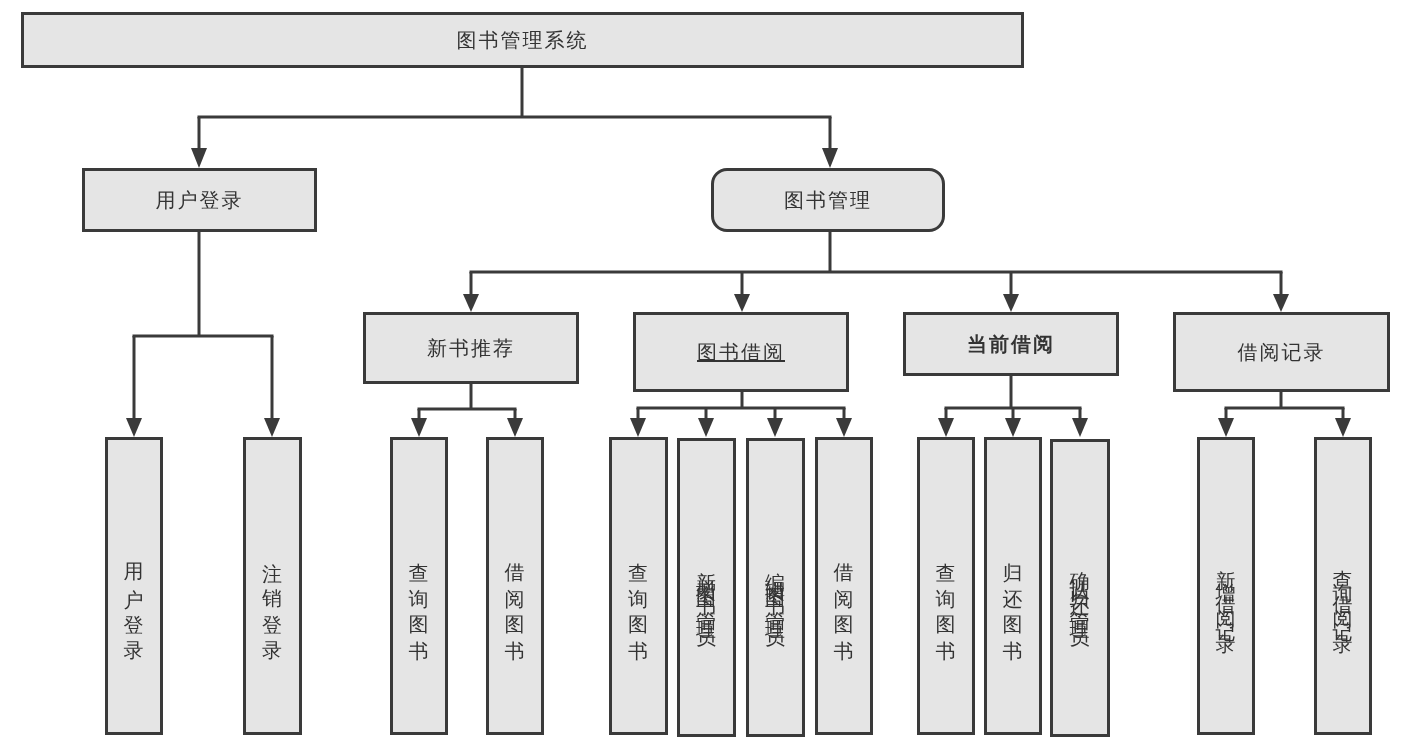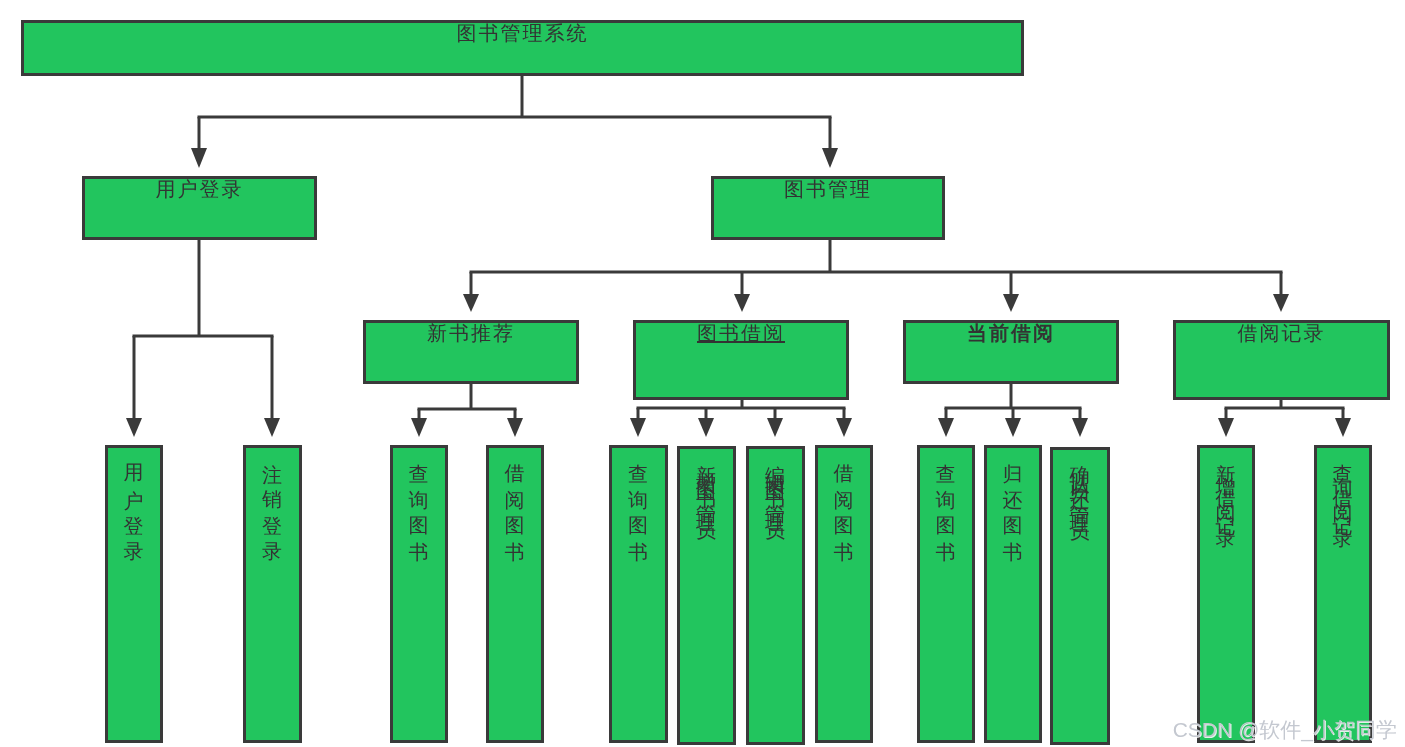--- a/index.html
+++ b/index.html
@@ -13,28 +13,27 @@
   }
   #connectors {
     position: absolute;
     left: 0; top: 0;
     width: 1405px; height: 747px;
   }
   .box {
     position: absolute;
     box-sizing: border-box;
     border: 3px solid var(--line, #3a3a3a);
-    background: #22c55e;
+    background: #e5e5e5;
     display: flex;
-    align-items: flex-start;
+    align-items: center;
     justify-content: center;
     color: var(--txt, #333333);
     font-size: 20px;
     line-height: 1;
-    margin-top: 8px;
   }
   .box.h .lbl { letter-spacing: 2px; white-space: nowrap; }
   .box.v .lbl {
     writing-mode: vertical-rl;
     text-orientation: mixed;
     white-space: nowrap;
   }
   .box.v .lbl.sp-short { letter-spacing: 26px; margin-bottom: -26px; }
   .box.v .lbl.sp-mid   { letter-spacing: 13px; margin-bottom: -13px; }
   .box.v .lbl.sp-long  { letter-spacing: 8px;  margin-bottom: -8px; }
@@ -119,24 +118,24 @@
     </g>
   </svg>
 
   <div id="nodes">
       <div class="box h" style="left: 21px; top: 12px; width: 1003px; height: 56px;">
         <span class="lbl">图书管理系统</span>
       </div>
       <div class="box h" style="left: 82px; top: 168px; width: 235px; height: 64px;">
         <span class="lbl">用户登录</span>
       </div>
-      <div class="box h" style="left: 711px; top: 168px; width: 234px; height: 64px;">
+      <div class="box h" style="left: 711px; top: 168px; width: 234px; height: 64px; border-radius: 16px;">
         <span class="lbl">图书管理</span>
       </div>
-      <div class="box h" style="left: 363px; top: 312px; width: 216px; height: 64px;">
+      <div class="box h" style="left: 363px; top: 312px; width: 216px; height: 72px;">
         <span class="lbl">新书推荐</span>
       </div>
       <div class="box h" style="left: 633px; top: 312px; width: 216px; height: 80px; text-decoration: underline;">
         <span class="lbl">图书借阅</span>
       </div>
       <div class="box h" style="left: 903px; top: 312px; width: 216px; height: 64px; font-weight: bold;">
         <span class="lbl">当前借阅</span>
       </div>
       <div class="box h" style="left: 1173px; top: 312px; width: 217px; height: 80px;">
         <span class="lbl">借阅记录</span>
@@ -175,14 +174,13 @@
         <span class="lbl sp-long">确认归还（管理员）</span>
       </div>
       <div class="box v" style="left: 1197px; top: 437px; width: 58px; height: 298px;">
         <span class="lbl sp-mid">新增借阅记录</span>
       </div>
       <div class="box v" style="left: 1314px; top: 437px; width: 58px; height: 298px;">
         <span class="lbl sp-mid">查询借阅记录</span>
       </div>
     </div>
 
-  <div id="watermark">CSDN @软件_小贺同学</div>
 </div>
 
 </body></html>

